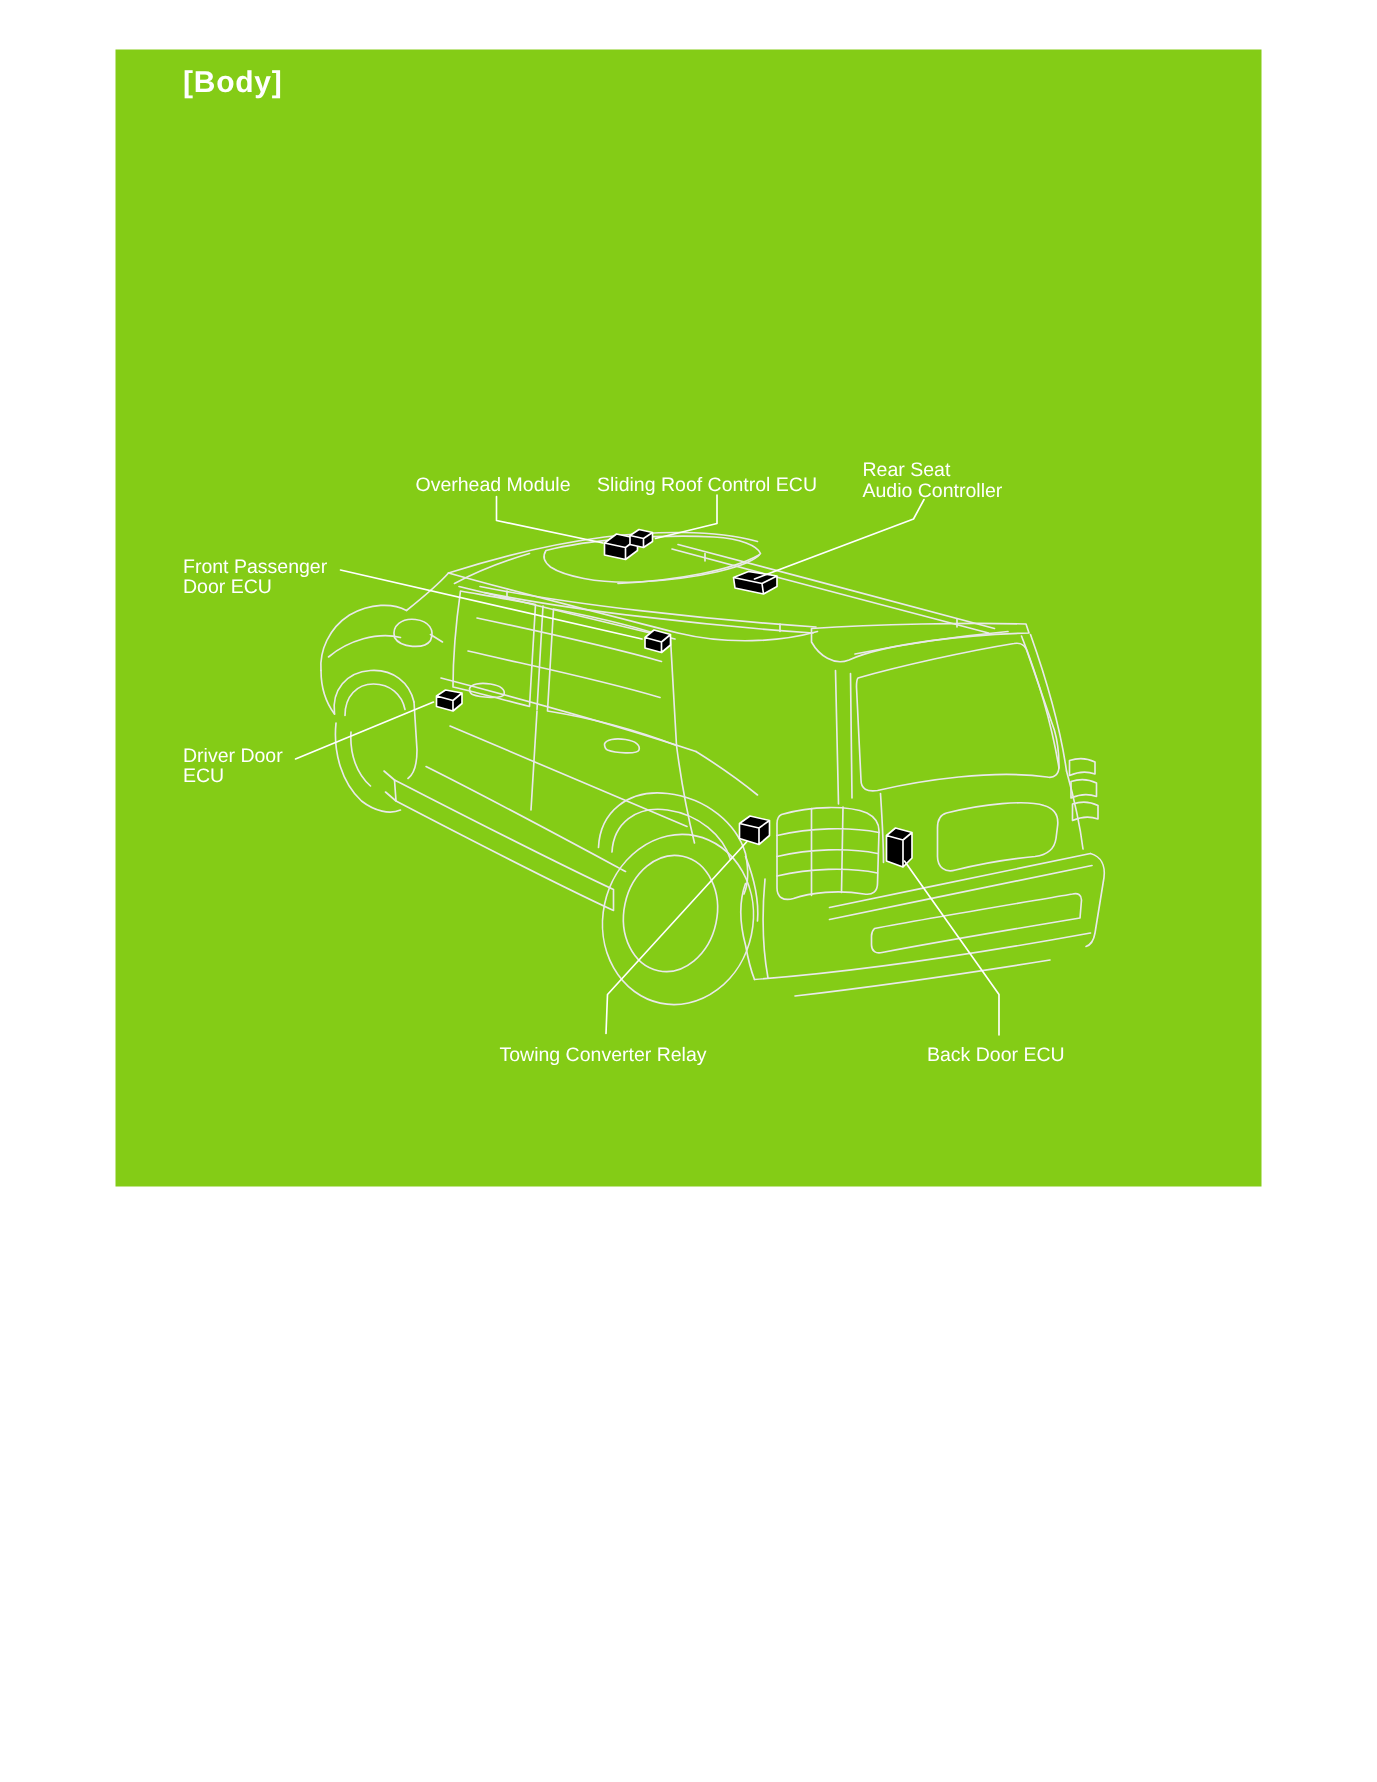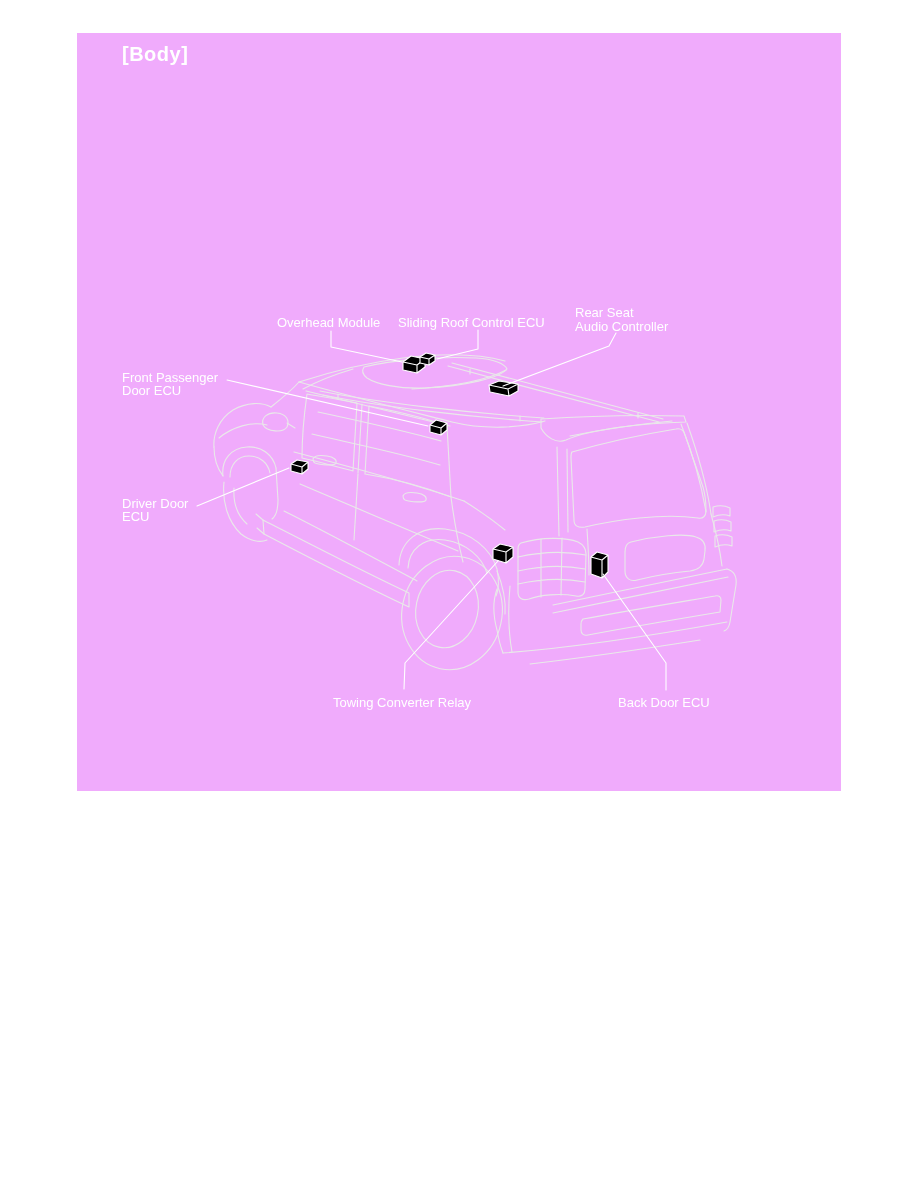--- a/index.html
+++ b/index.html
@@ -7,21 +7,21 @@
     width:918px;height:1188px;
     background:#ffffff;
     font-family:"Liberation Sans", sans-serif;
     position:relative;
     overflow:hidden;
   }
   .panel{
     position:absolute;
     left:77px;top:33px;
     width:764px;height:758px;
-    background:#f0abfc;
+    background:#84cc16;
   }
   svg{display:block;}
   .art path, .art ellipse, .art line{
     fill:none;
     stroke:#e9e9e9;
     stroke-width:1.1;
     stroke-linecap:round;
     stroke-linejoin:round;
   }
   .leader{

